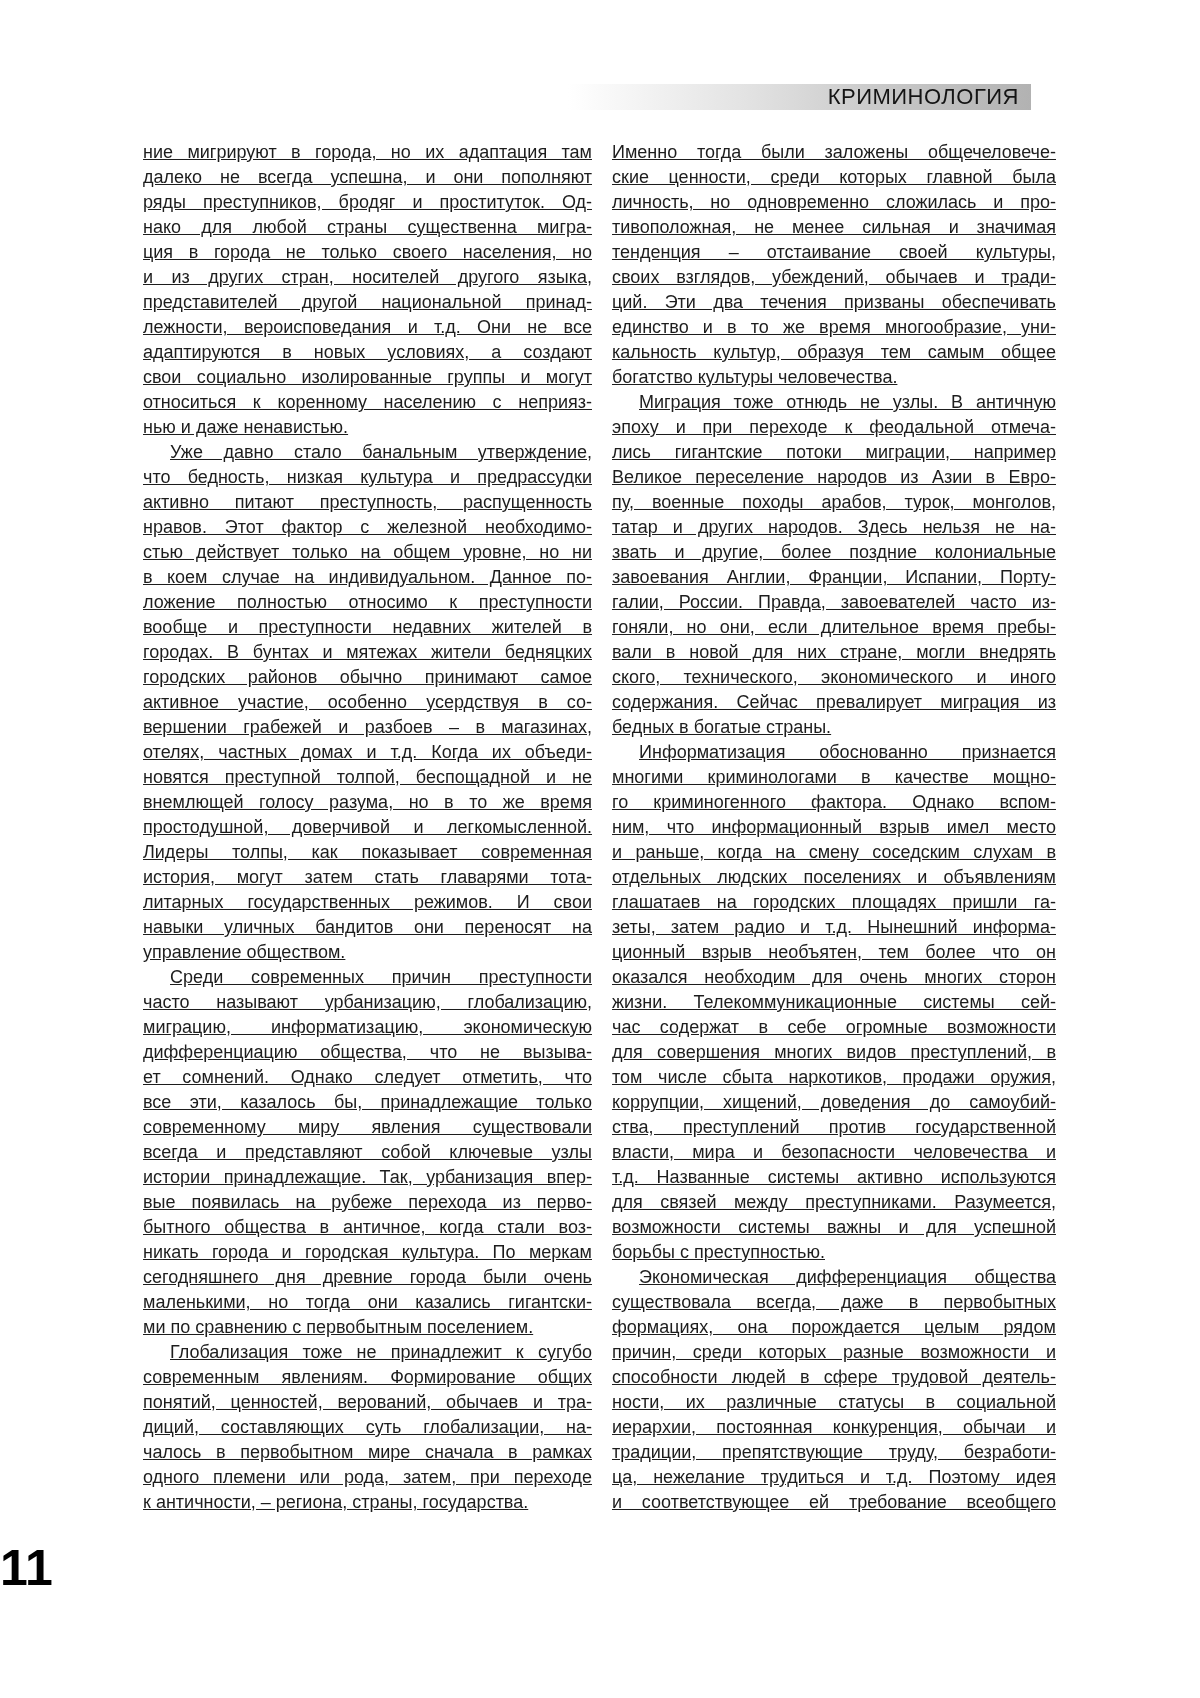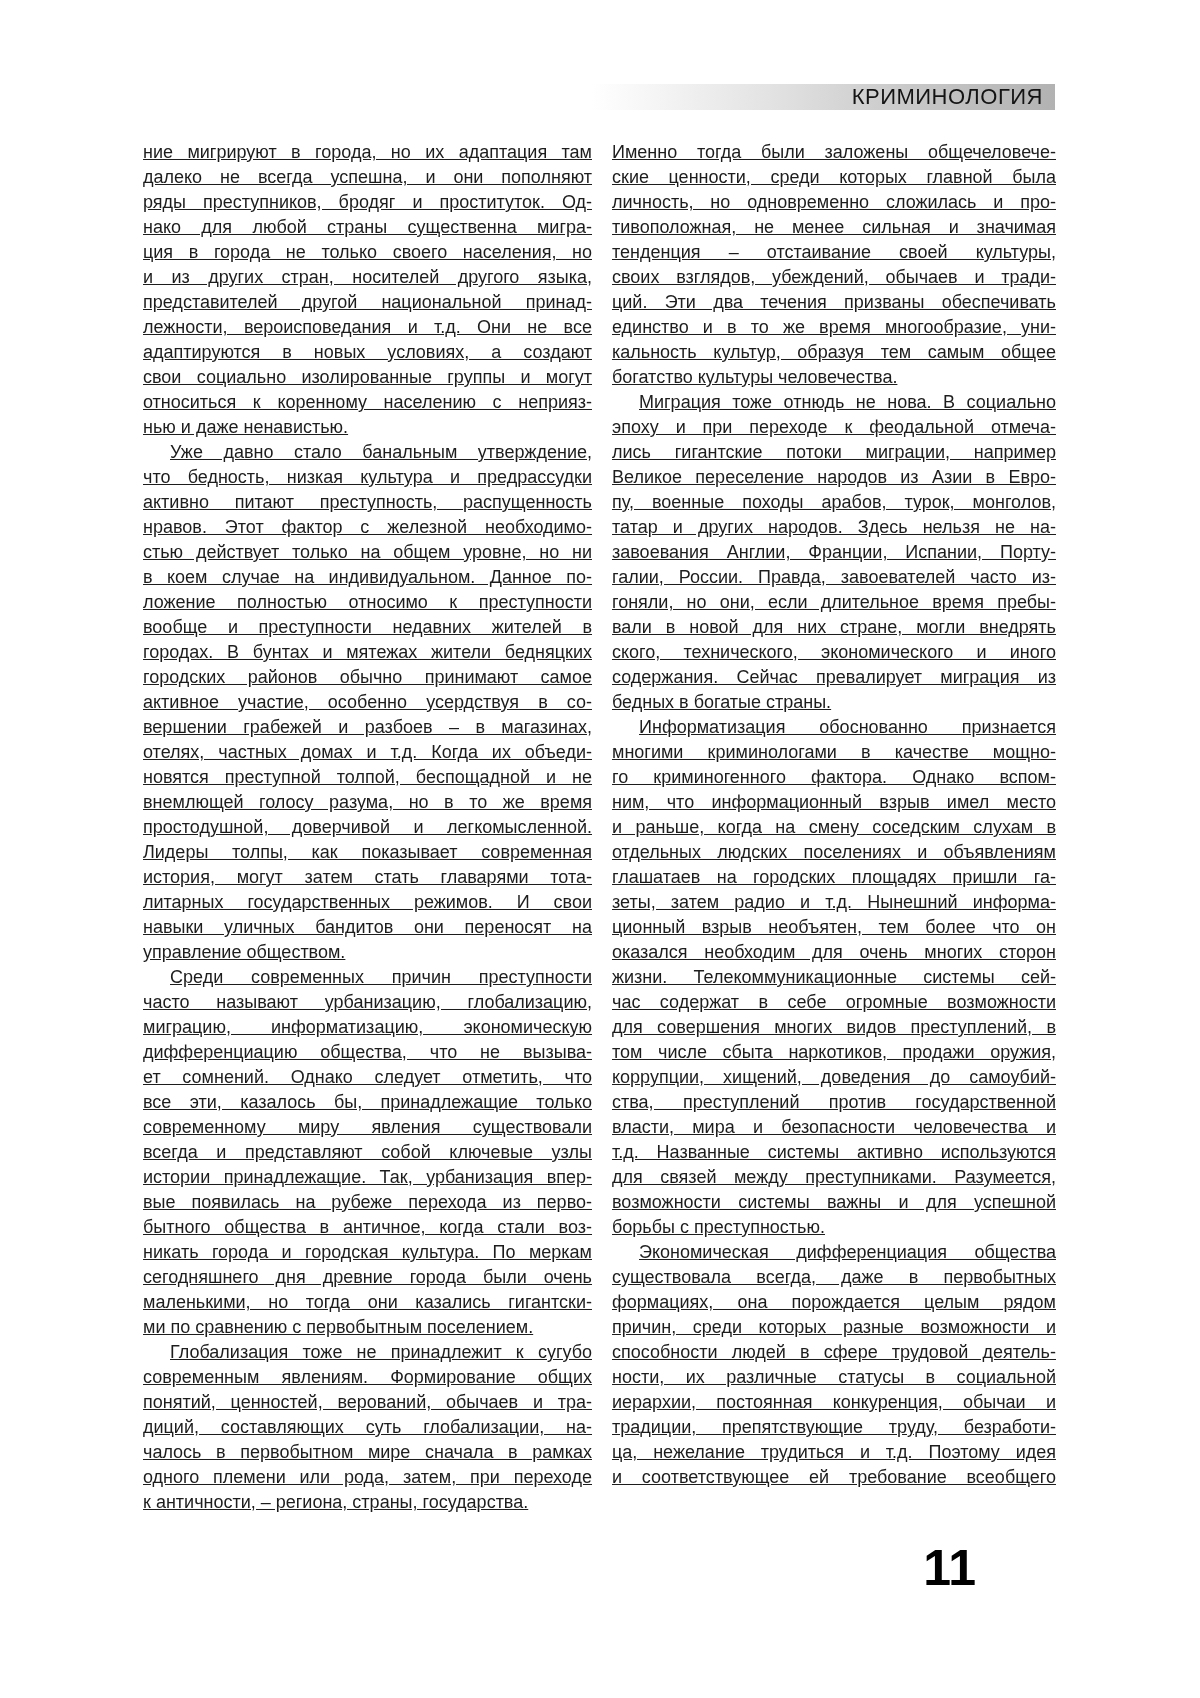--- a/index.html
+++ b/index.html
@@ -1,38 +1,38 @@
 <!DOCTYPE html>
 <html><head>
 <meta charset="utf-8">
 <style>
   html,body { margin:0; padding:0; background:#ffffff; }
   .page {
     position:relative; width:1200px; height:1698px; background:#ffffff;
     font-family:"Liberation Sans", sans-serif; color:#1d1d1d; overflow:hidden;
   }
   .header-bar {
-    position:absolute; left:592px; top:84px; width:463px; height:26px;
+    position:absolute; left:568px; top:84px; width:463px; height:26px;
     background:linear-gradient(90deg, rgba(181,181,181,0) 0%, #e3e3e3 38%, #c7c7c7 70%, #b2b2b2 100%);
     display:flex; align-items:center; justify-content:flex-end;
     padding-right:12px; box-sizing:border-box;
   }
   .header-label {
     font-size:22px; line-height:26px; color:#141414; letter-spacing:0.5px;
   }
   .col {
     position:absolute; top:140px; font-size:18px; line-height:25px; color:#1d1d1d;text-decoration:underline;
   }
   .col-left  { left:143px; width:449px; }
   .col-right { left:612px; width:444px; }
   .line { text-align:justify; text-align-last:justify; }
   .line.indent { text-indent:27px; }
   .line.para-end { text-align-last:left; }
   .page-number {
-    position:absolute; top:1542px; left:0; width:976px; text-align:right;
+    position:absolute; top:1542px; left:0; width:976px; text-align:left;
     font-size:50px; line-height:52px; font-weight:bold; color:#000000;
   }
 </style>
 </head>
 <body>
 
 <div class="page">
 
   <div class="header-bar">
     <span class="header-label">КРИМИНОЛОГИЯ</span>
@@ -100,26 +100,27 @@
       <div class="line">Именно тогда были заложены общечеловече-</div>
       <div class="line">ские ценности, среди которых главной была</div>
       <div class="line">личность, но одновременно сложилась и про-</div>
       <div class="line">тивоположная, не менее сильная и значимая</div>
       <div class="line">тенденция – отстаивание своей культуры,</div>
       <div class="line">своих взглядов, убеждений, обычаев и тради-</div>
       <div class="line">ций. Эти два течения призваны обеспечивать</div>
       <div class="line">единство и в то же время многообразие, уни-</div>
       <div class="line">кальность культур, образуя тем самым общее</div>
       <div class="line para-end">богатство культуры человечества.</div>
-      <div class="line indent">Миграция тоже отнюдь не нова. В социально</div>
+      <div class="line indent">Миграция тоже отнюдь не узлы. В античную</div>
       <div class="line">эпоху и при переходе к феодальной отмеча-</div>
       <div class="line">лись гигантские потоки миграции, например</div>
       <div class="line">Великое переселение народов из Азии в Евро-</div>
       <div class="line">пу, военные походы арабов, турок, монголов,</div>
       <div class="line">татар и других народов. Здесь нельзя не на-</div>
+      <div class="line">звать и другие, более поздние колониальные</div>
       <div class="line">завоевания Англии, Франции, Испании, Порту-</div>
       <div class="line">галии, России. Правда, завоевателей часто из-</div>
       <div class="line">гоняли, но они, если длительное время пребы-</div>
       <div class="line">вали в новой для них стране, могли внедрять</div>
       <div class="line">ского, технического, экономического и иного</div>
       <div class="line">содержания. Сейчас превалирует миграция из</div>
       <div class="line para-end">бедных в богатые страны.</div>
       <div class="line indent">Информатизация обоснованно признается</div>
       <div class="line">многими криминологами в качестве мощно-</div>
       <div class="line">го криминогенного фактора. Однако вспом-</div>

